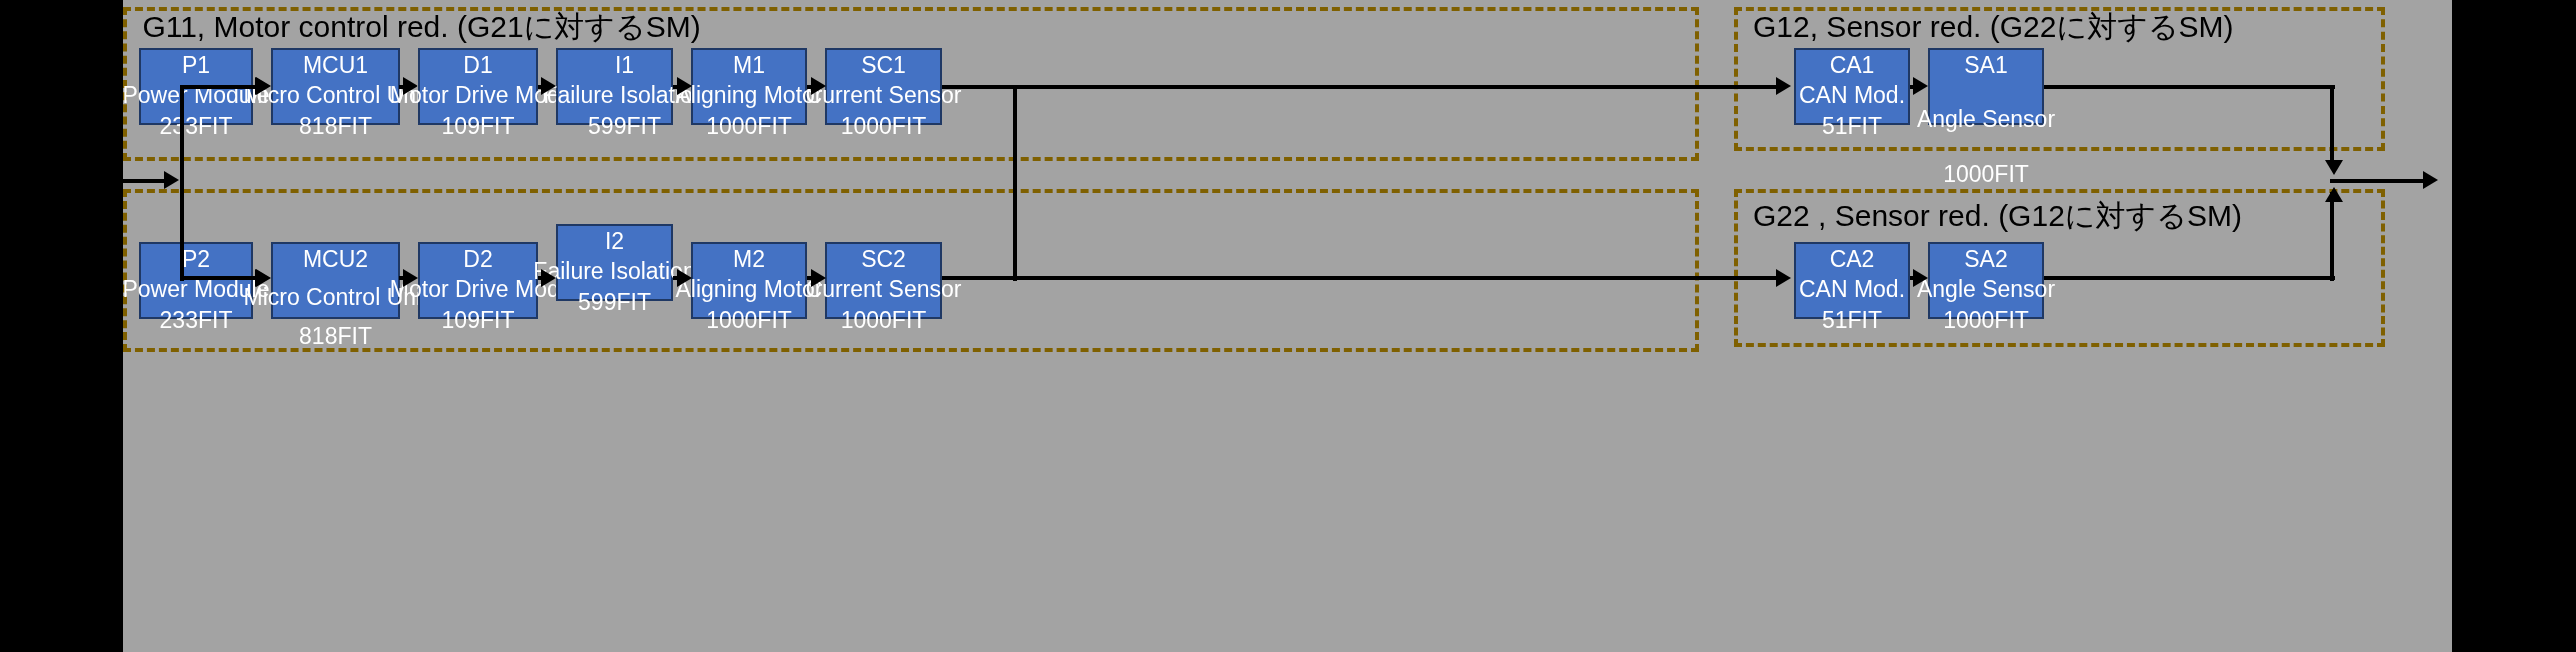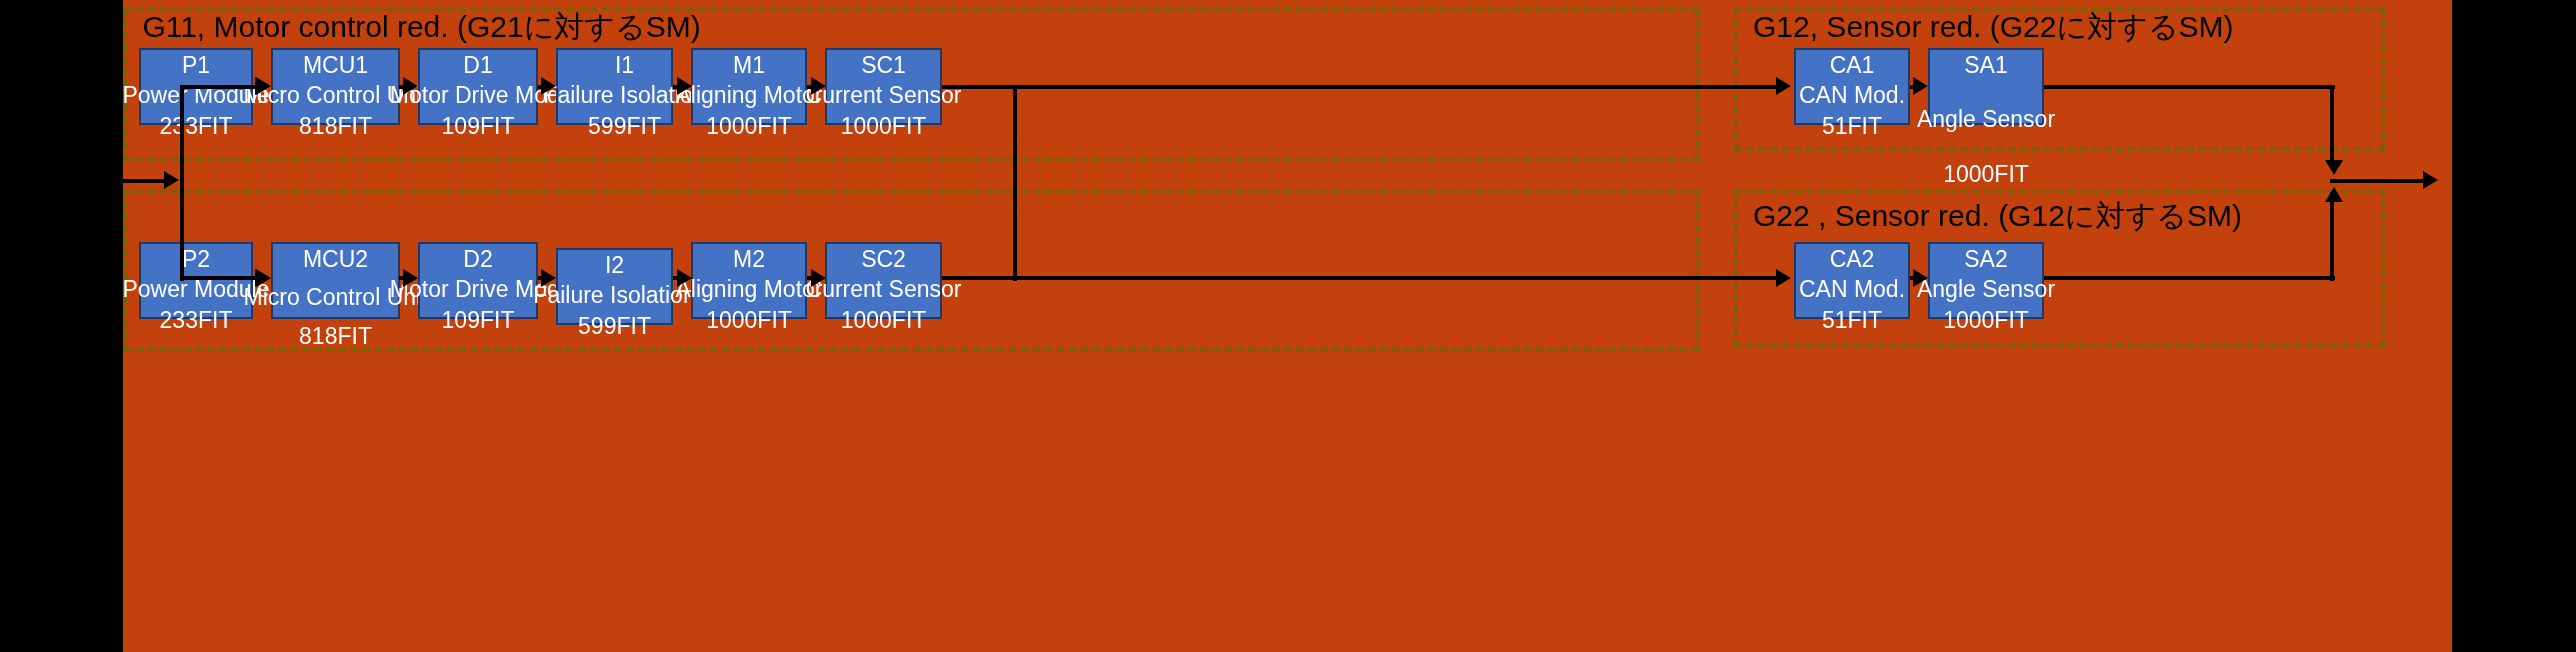--- a/index.html
+++ b/index.html
@@ -2,21 +2,21 @@
 <html style="font-size:14px"><head>
 <meta charset="utf-8">
 <style>
   html,body{margin:0;padding:0;background:#000;}
   #stage{
     position:relative;width:2576px;height:652px;background:#000;
     font-family:"Liberation Sans","DejaVu Sans",sans-serif;overflow:hidden;
   }
   
   #canvas{
-    position:absolute;left:123px;top:0;width:2329px;height:652px;background:#c2410c;
+    position:absolute;left:123px;top:0;width:2329px;height:652px;background:#a3a3a3;
   }
   .group{
     position:absolute;border:4.4px dashed #7F6000;box-sizing:border-box;background:transparent;
   }
   .group-title{
     position:absolute;color:#000;font-size:30px;white-space:nowrap;line-height:1;
   }
   .node{
     position:absolute;background:#4472C4;border:2.6px solid #1F3864;box-sizing:border-box;
     color:#ffffff;display:flex;flex-direction:column;align-items:center;justify-content:flex-start;
@@ -107,21 +107,21 @@
     <div class="node" style="left:148px;top:242px;width:129px;height:77px;gap:8px;">
       <span>MCU2</span>
       <span>Micro Control Unit</span>
       <span>818FIT</span>
     </div>
     <div class="node" style="left:295px;top:242px;width:120px;height:77px;">
       <span>D2</span>
       <span>Motor Drive Mod.</span>
       <span>109FIT</span>
     </div>
-    <div class="node" style="left:433px;top:248px;width:117px;height:77px;">
+    <div class="node" style="left:433px;top:224px;width:117px;height:77px;">
       <span>I2</span>
       <span>Failure Isolation</span>
       <span>599FIT</span>
     </div>
     <div class="node" style="left:568px;top:242px;width:116px;height:77px;">
       <span>M2</span>
       <span>Aligning Motor</span>
       <span>1000FIT</span>
     </div>
     <div class="node" style="left:702px;top:242px;width:117px;height:77px;">

